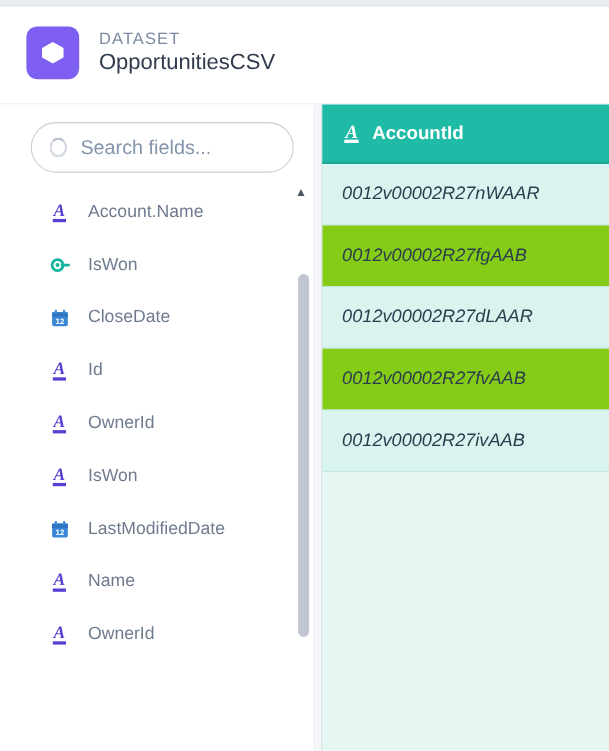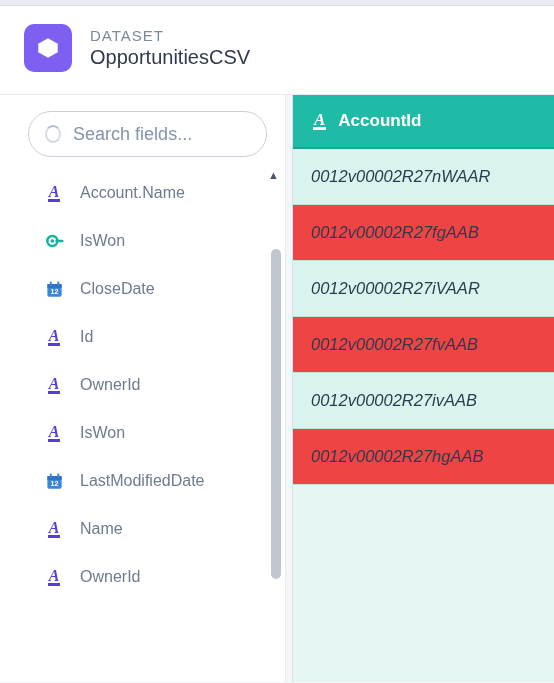--- a/index.html
+++ b/index.html
@@ -151,21 +151,21 @@
     font-weight:800;
     font-style:italic;
     font-size:17px;
     border-bottom:3px solid #fff;
     font-family: Georgia,'Times New Roman',serif;
     line-height:15px;
     padding:0 1px;
   }
   .rows { flex:1; overflow:hidden;font-style:italic; }
   .cell {
-    background:#ef4444;
+    background:#84cc16;
     border-bottom:1px solid #bfe6dd;
     padding: 18px 18px;
     font-size:16.5px;
     color:#2d3b4e;
     white-space:nowrap;
     overflow:hidden;
   }
   .cell:nth-child(odd){ background:#d9f4ee; }
 </style>
 </head>
@@ -282,20 +282,19 @@
   </div>
 
   <div class="data-pane">
     <div class="col-header">
       <span class="icon-text-white">A</span>
       <span>AccountId</span>
     </div>
     <div class="rows">
       <div class="cell">0012v00002R27nWAAR</div>
       <div class="cell">0012v00002R27fgAAB</div>
-      <div class="cell">0012v00002R27iVAAR</div>
+      <div class="cell">0012v00002R27dLAAR</div>
       <div class="cell">0012v00002R27fvAAB</div>
       <div class="cell">0012v00002R27ivAAB</div>
-      <div class="cell">0012v00002R27hgAAB</div>
     </div>
   </div>
 
 </div>
 
 </body></html>

